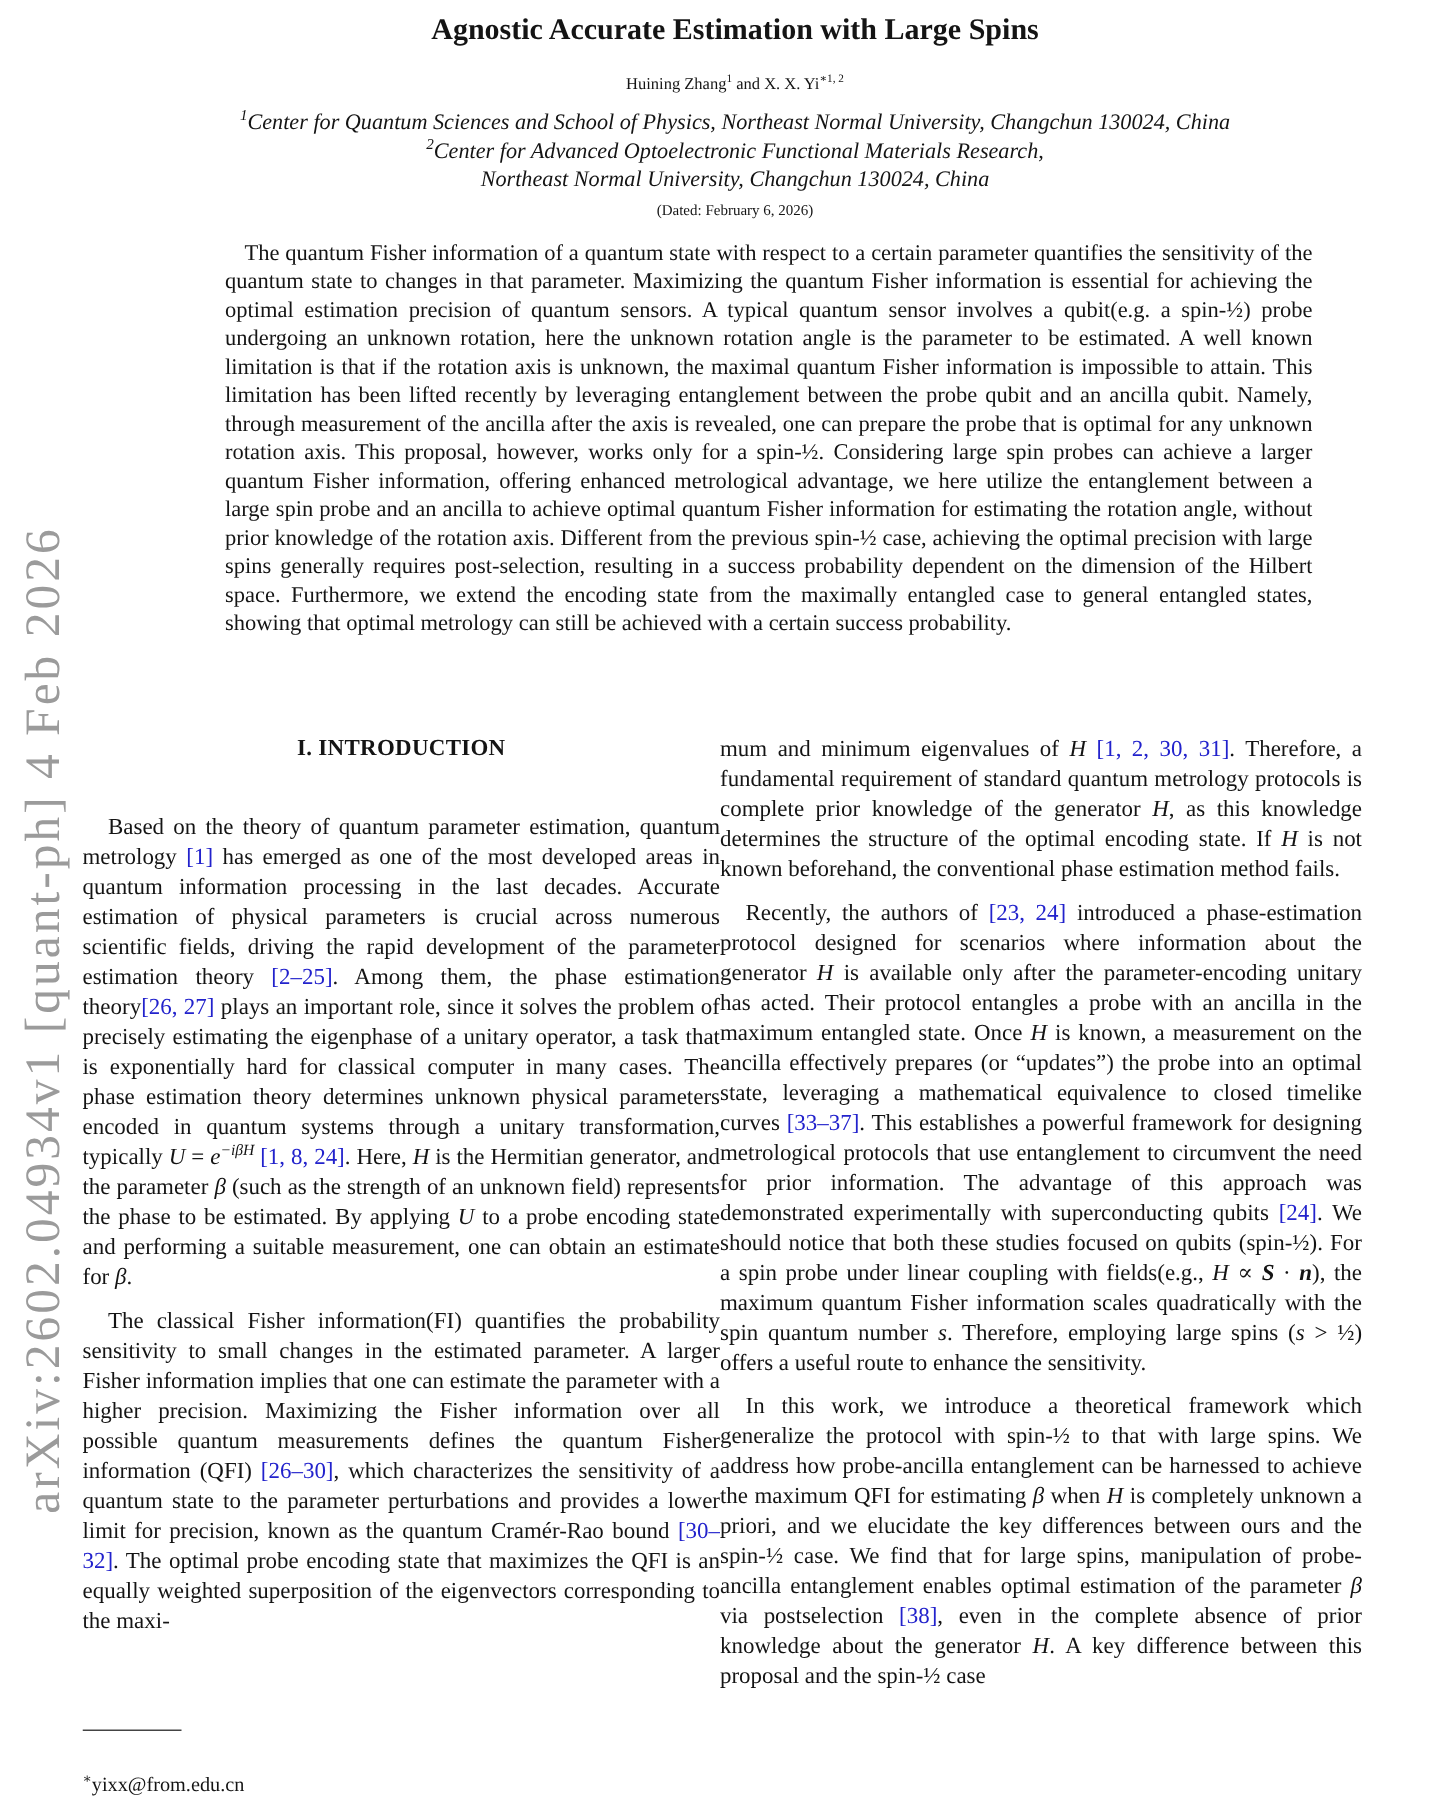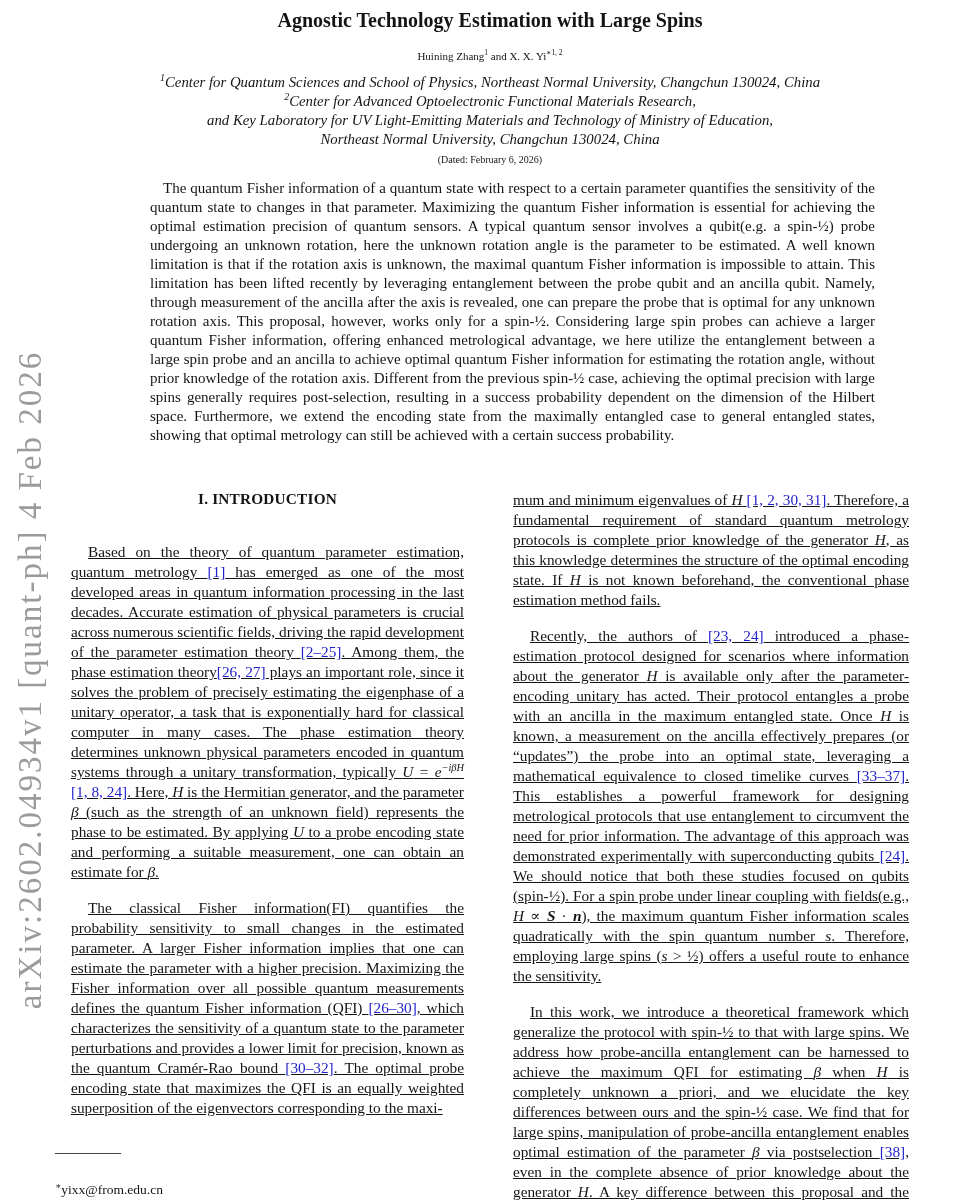--- a/index.html
+++ b/index.html
@@ -50,34 +50,33 @@
   }
   .abstract p { margin: 0; text-indent: 13px; }
   
   .columns {
     position: absolute;
     top: 490px;
     left: 55px;
     width: 870px;
     height: 710px;
     display: flex;
-    gap: 17px;
     overflow: hidden;
   }
   .col { width: 425px; height: 710px; overflow: hidden; position: relative; }
   .col-right { width: 428px; }
   .section-heading {
     text-align: center;
     font-weight: bold;
     font-size: 15.3px;
     margin: 0 0 34px 0;
     letter-spacing: 0.2px;
   }
   .body-text { font-size: 15.3px; line-height: 20px; text-align: justify; }
-  .body-text p { margin: 16px; text-decoration: underline; }
+  .body-text p { margin: 0; }
   .body-text p.indent { text-indent: 17px; margin-top: 9px; }
   .body-text p:first-child { margin-top: 0; }
   
   .seg-c { color: var(--citation, #2222cc); }
   .seg-i { font-style: italic; }
   .seg-b { font-style: italic; font-weight: bold; }
   sup { font-size: 68%; line-height: 0; }
   sup.seg-si { font-style: italic; }
   
   .footnote { position: absolute; left: 0; bottom: 2px; width: 100%; }
@@ -85,26 +84,25 @@
   .footnote-text { font-size: 13.5px; }
 </style>
 </head>
 <body>
 
 <div class="page">
 
   <div class="arxiv-strip">arXiv:2602.04934v1  [quant-ph]  4 Feb 2026</div>
 
   <div class="header">
-    <div class="title">Agnostic Technology Estimation with Large Spins</div>
+    <div class="title">Agnostic Accurate Estimation with Large Spins</div>
     <div class="authors"><span class="seg-t">Huining Zhang</span><sup class="seg-s">1</sup><span class="seg-t"> and X. X. Yi</span><sup class="seg-s">∗1, 2</sup></div>
     <div class="affils">
         <div class="affil-line"><sup class="seg-s">1</sup><span class="seg-t">Center for Quantum Sciences and School of Physics, Northeast Normal University, Changchun 130024, China</span></div>
         <div class="affil-line"><sup class="seg-s">2</sup><span class="seg-t">Center for Advanced Optoelectronic Functional Materials Research,</span></div>
-        <div class="affil-line"><span class="seg-t">and Key Laboratory for UV Light-Emitting Materials and Technology of Ministry of Education,</span></div>
         <div class="affil-line"><span class="seg-t">Northeast Normal University, Changchun 130024, China</span></div>
       </div>
     <div class="dated">(Dated: February 6, 2026)</div>
   </div>
 
   <div class="abstract body-justify">
       <p class="indent"><span class="seg-t">The quantum Fisher information of a quantum state with respect to a certain parameter quantifies the sensitivity of the quantum state to changes in that parameter. Maximizing the quantum Fisher information is essential for achieving the optimal estimation precision of quantum sensors. A typical quantum sensor involves a qubit(e.g. a spin-½) probe undergoing an unknown rotation, here the unknown rotation angle is the parameter to be estimated. A well known limitation is that if the rotation axis is unknown, the maximal quantum Fisher information is impossible to attain. This limitation has been lifted recently by leveraging entanglement between the probe qubit and an ancilla qubit. Namely, through measurement of the ancilla after the axis is revealed, one can prepare the probe that is optimal for any unknown rotation axis. This proposal, however, works only for a spin-½. Considering large spin probes can achieve a larger quantum Fisher information, offering enhanced metrological advantage, we here utilize the entanglement between a large spin probe and an ancilla to achieve optimal quantum Fisher information for estimating the rotation angle, without prior knowledge of the rotation axis. Different from the previous spin-½ case, achieving the optimal precision with large spins generally requires post-selection, resulting in a success probability dependent on the dimension of the Hilbert space. Furthermore, we extend the encoding state from the maximally entangled case to general entangled states, showing that optimal metrology can still be achieved with a certain success probability.</span></p>
     </div>
 
   <div class="columns">

